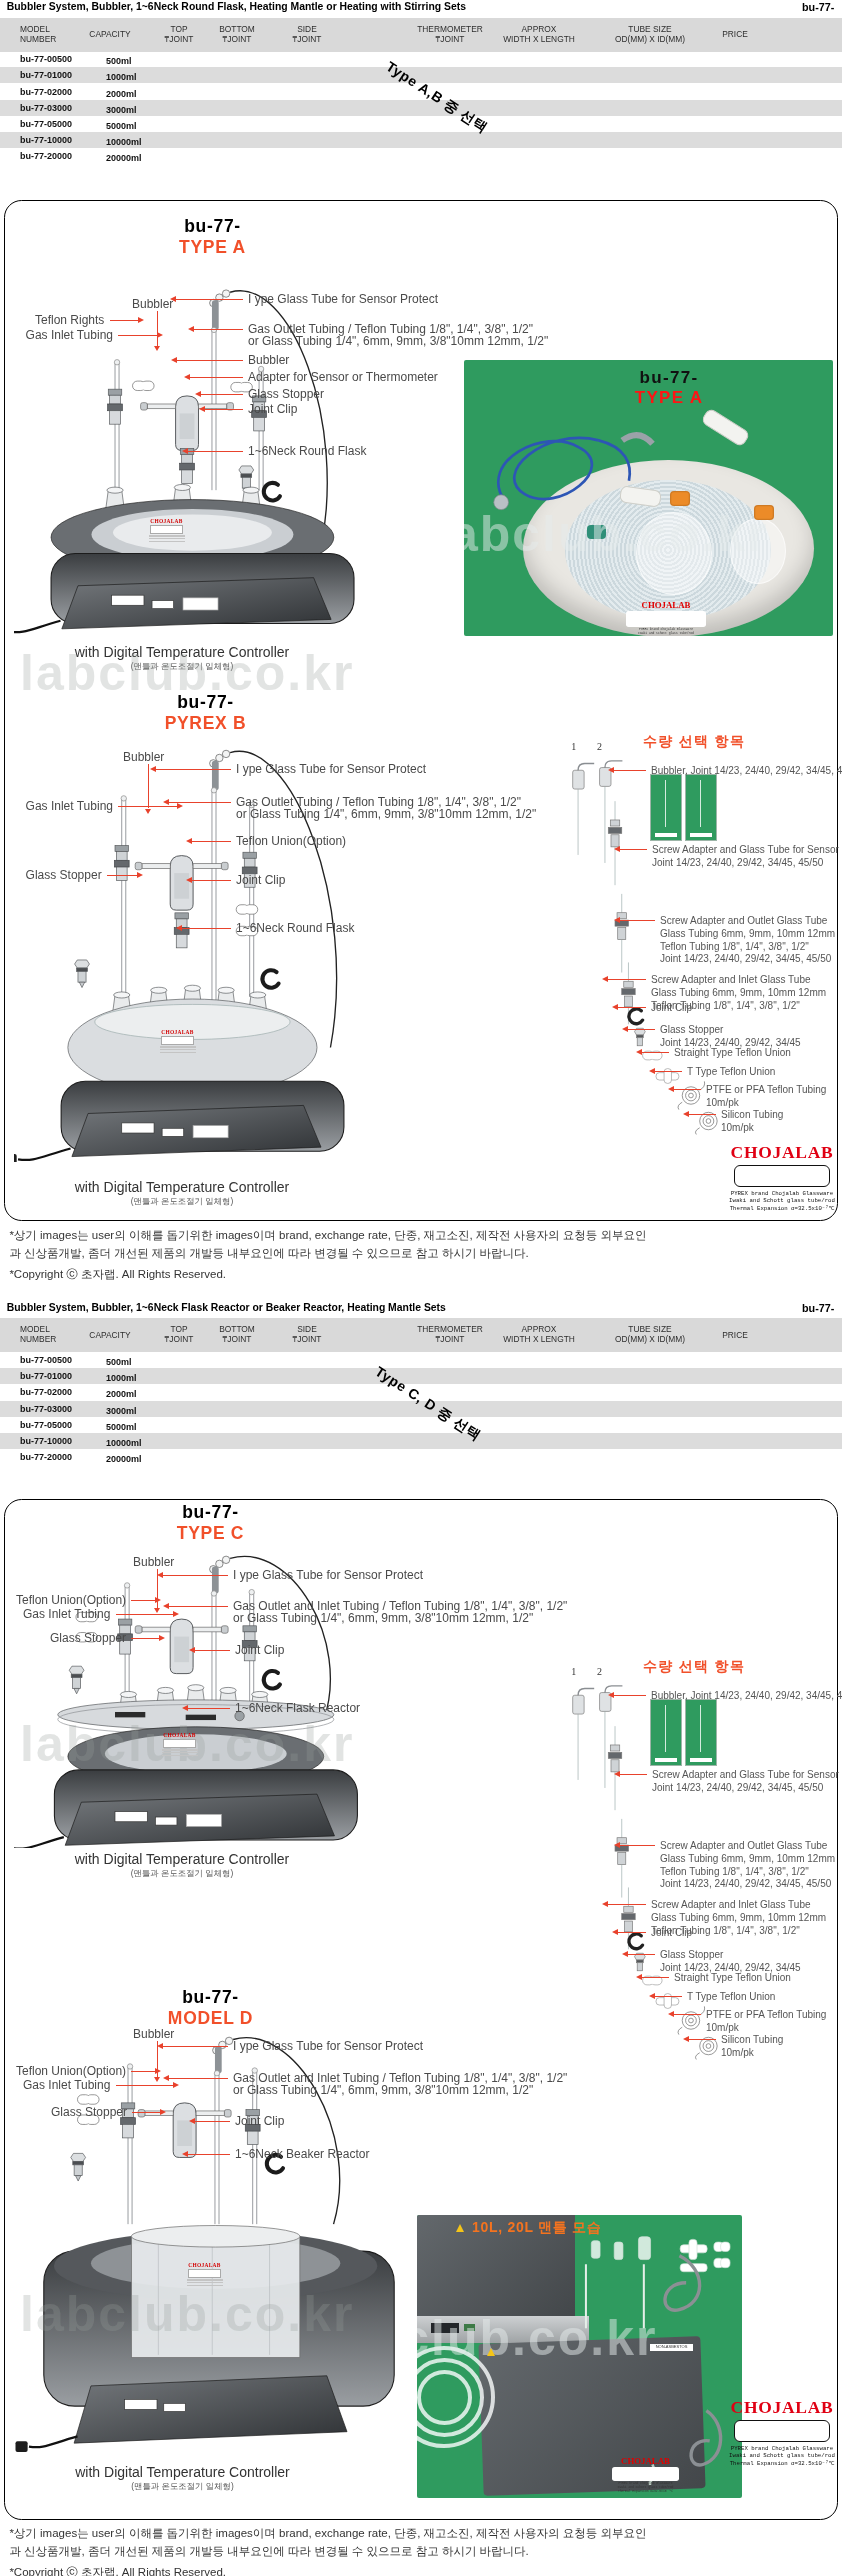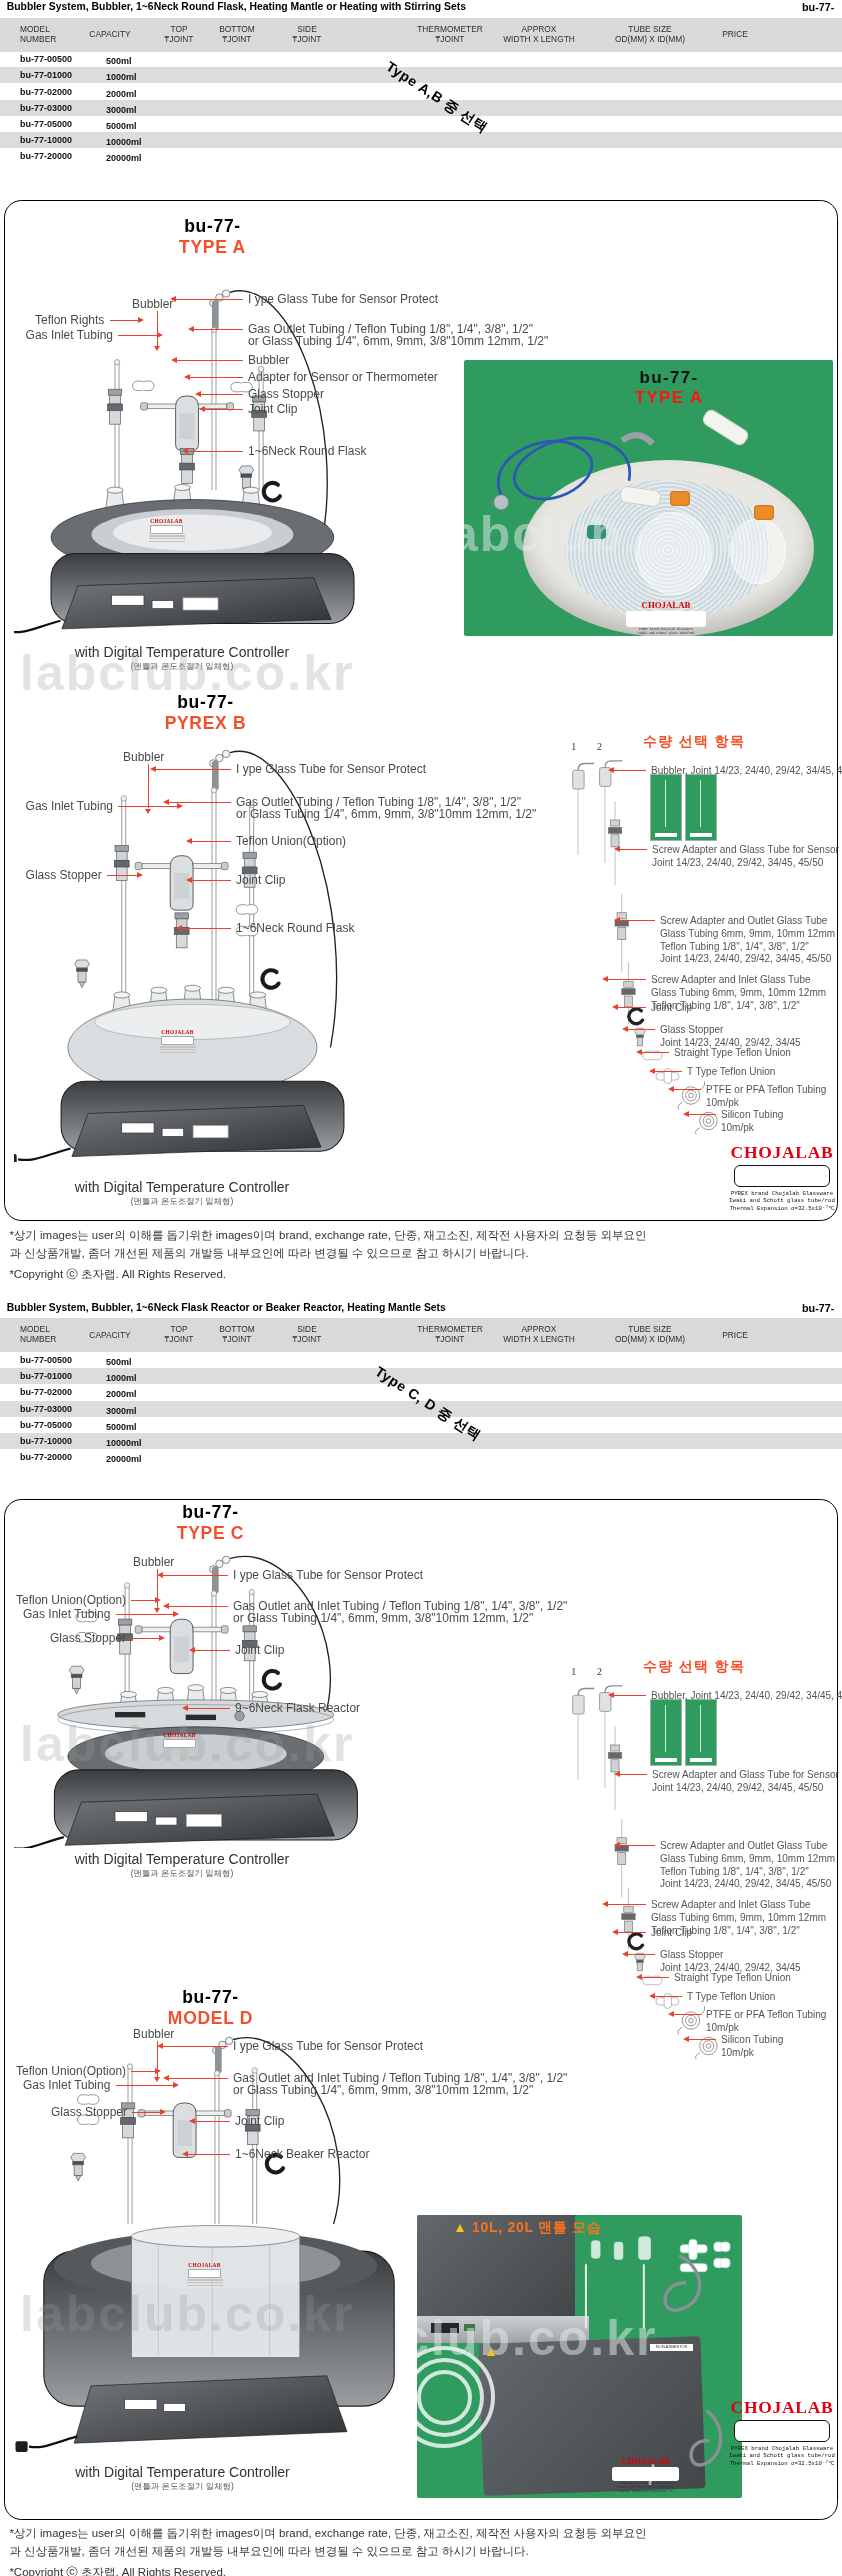--- a/index.html
+++ b/index.html
@@ -1028,21 +1028,21 @@
       <div class="ln">I ype Glass Tube for Sensor Protect</div>
     </div>
     <div class="lbl lbl-r" style="left: 233px; top: 1601px; --lw: 59px;">
       <div class="ln">Gas Outlet and Inlet Tubing / Teflon Tubing 1/8", 1/4", 3/8", 1/2"</div>
       <div class="ln">or Glass Tubing 1/4", 6mm, 9mm, 3/8"10mm 12mm, 1/2"</div>
     </div>
     <div class="lbl lbl-r" style="left: 235px; top: 1645px; --lw: 35px;">
       <div class="ln">Joint Clip</div>
     </div>
     <div class="lbl lbl-r" style="left: 235px; top: 1703px; --lw: 42px;">
-      <div class="ln">9~6Neck Flask Reactor</div>
+      <div class="ln">1~6Neck Flask Reactor</div>
     </div>
     <div class="lbl" style="left: 133px; top: 2029px;">
       <div class="ln">Bubbler</div>
     </div>
     <div class="vld" style="left: 157px; top: 2041px; height: 36px;"></div>
     <div class="vtip" style="left: 154px; top: 2077px;"></div>
     <div class="lbl lbl-l" style="left: 16px; top: 2066px; --lw: 24px;">
       <div class="ln">Teflon Union(Option)</div>
     </div>
     <div class="lbl lbl-l" style="left: 23px; top: 2080px; --lw: 57px;">

